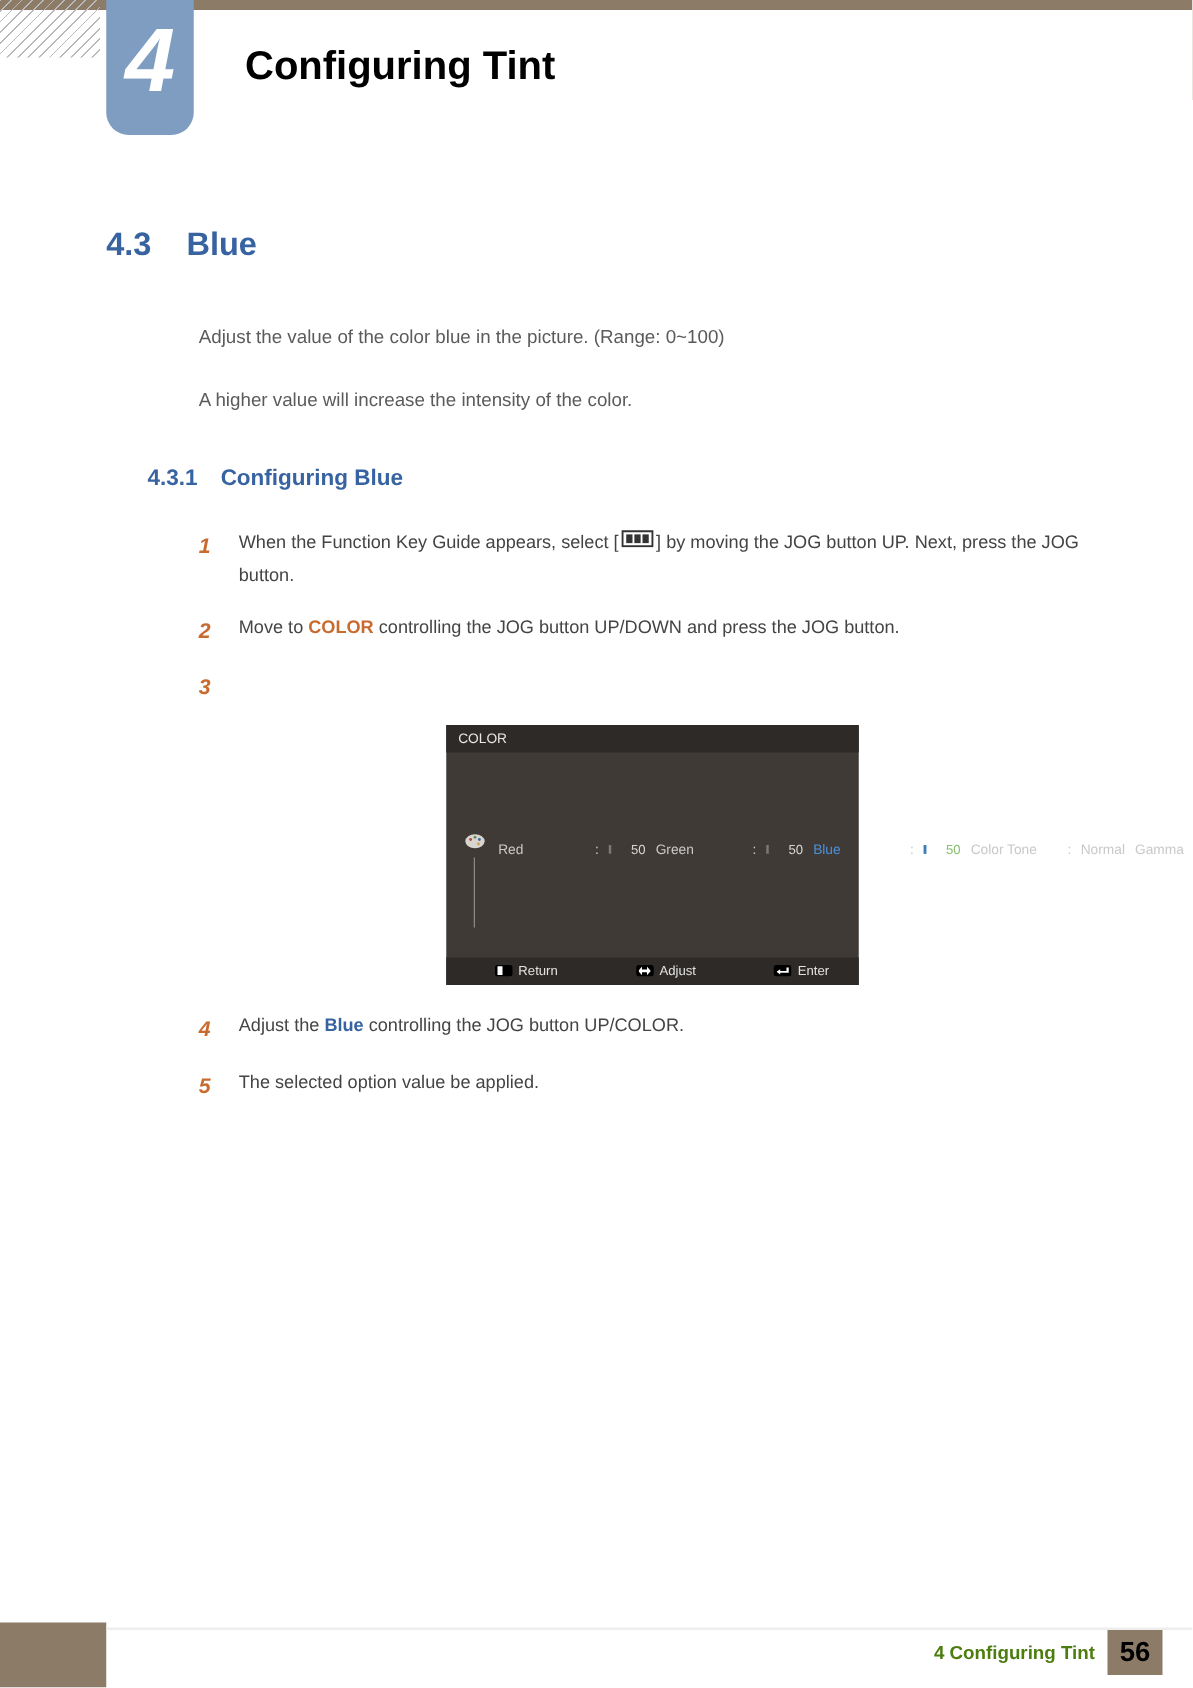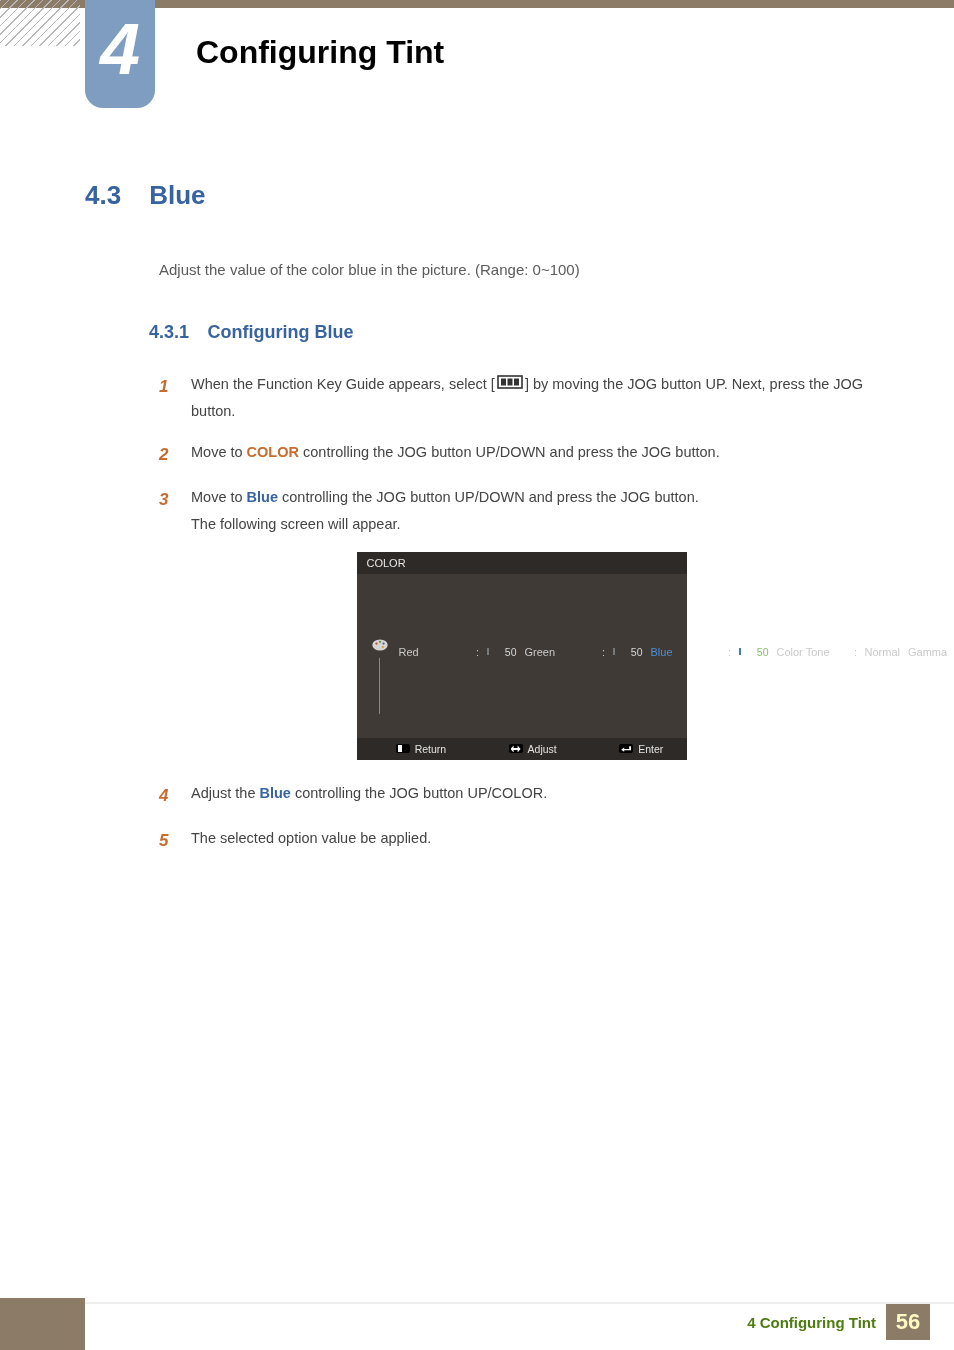--- a/index.html
+++ b/index.html
@@ -70,21 +70,21 @@
     margin-bottom: 48px;
   }
   .body-text {
     margin-left: 74px;
     font-size: 15px;
     color: #5b5b5b;
     line-height: 1.5;
     margin-bottom: 28px;
   }
   .subsec-head {
-    margin-left: 64px;
+    margin-left: 33px;
     margin-top: 40px;
     margin-bottom: 28px;
   }
   .subsec-head .num { color: #3763a1; font-weight: bold; font-size: 18px; margin-right: 14px; }
   .subsec-head .txt { color: #3763a1; font-weight: bold; font-size: 18px; }
   .steps { margin-left: 74px; }
   .step {
     display: flex;
     align-items: flex-start;
     gap: 18px;
@@ -161,21 +161,21 @@
     height: 48px;
   }
   .footer-stripe {
     position:absolute; left:85px; right:0; top:0; height:2px; background:#eee;
   }
   .footer-right {
     position:absolute; right:24px; bottom:10px;
     display:flex; align-items:center; gap:0;
   }
   .footer-label { color:#4d7c0f; font-size:15px; font-weight:600; margin-right:10px; }
-  .footer-pagebox { background:#8b7b67; color:#fef9c3; font-weight:bold; font-size:22px; width:44px; height:36px; display:flex; align-items:center; justify-content:center; }
+  .footer-pagebox { background:#8b7b67; color:#000000; font-weight:bold; font-size:22px; width:44px; height:36px; display:flex; align-items:center; justify-content:center; }
   .left-band {
     position:absolute; left:0; bottom:0; width:85px; height:52px; background:#8b7b67;
   }
   .osd-palette {
     width:18px; height:14px;
   }
 </style>
 </head>
 <body>
 
@@ -188,20 +188,21 @@
 <div class="chapter-title">Configuring Tint</div>
 
 <div class="content">
 
   <div class="sec-head">
     <span>4.3</span>
     <span>Blue</span>
   </div>
 
   <p class="body-text">Adjust the value of the color blue in the picture. (Range: 0~100)</p>
+  <p class="body-text">A higher value will increase the intensity of the color.</p>
 
   <div class="subsec-head">
     <span class="num">4.3.1</span>
     <span class="txt">Configuring Blue</span>
   </div>
 
   <div class="steps">
 
     <div class="step">
       <span class="sn">1</span>
@@ -217,24 +218,20 @@
 
     <div class="step">
       <span class="sn">2</span>
       <div>
         <span>Move to </span><span class="kw-orange">COLOR</span><span> controlling the JOG button UP/DOWN and press the JOG button.</span>
       </div>
     </div>
 
     <div class="step">
       <span class="sn">3</span>
-      <div>
-        <span>Move to </span><span class="kw-blue">Blue</span><span> controlling the JOG button UP/DOWN and press the JOG button.</span><br>
-        <span>The following screen will appear.</span>
-      </div>
     </div>
   </div>
 
   <div class="osd-wrap">
     <div class="osd">
       <div class="osd-title">COLOR</div>
       <div class="osd-body">
         <div class="osd-icon">
           <svg class="osd-palette" viewBox="0 0 24 20">
               <ellipse cx="12" cy="10" rx="11" ry="8" fill="#d8d4cf"></ellipse>

